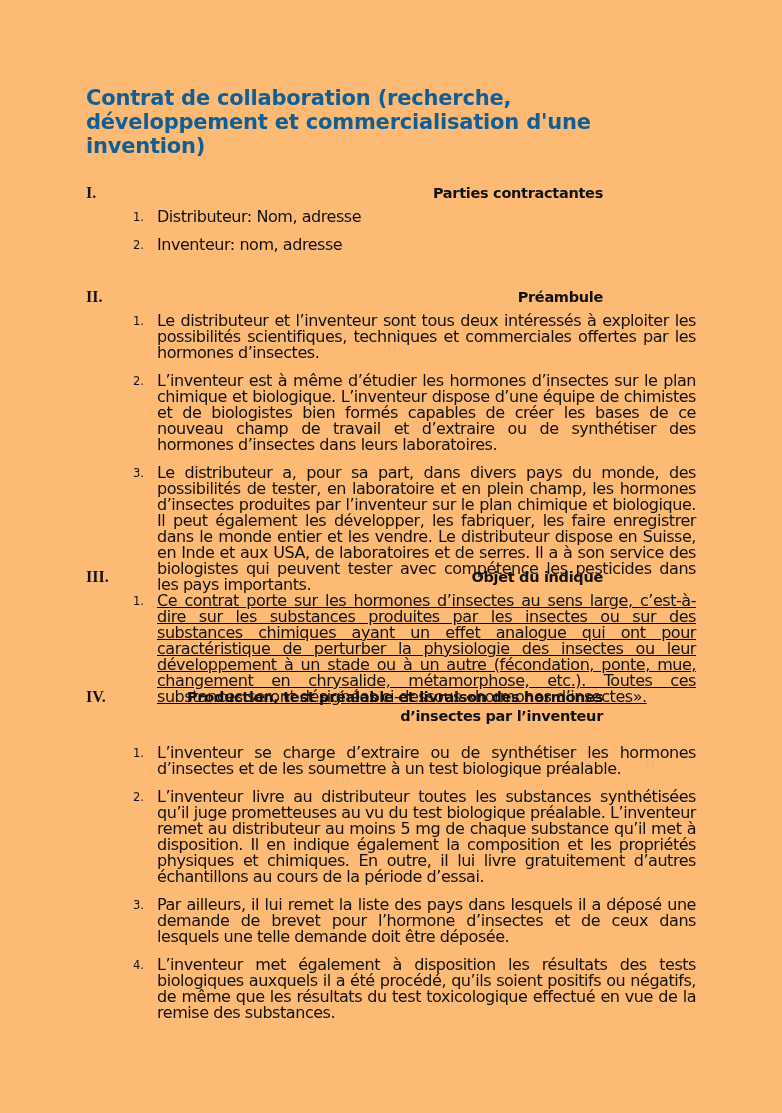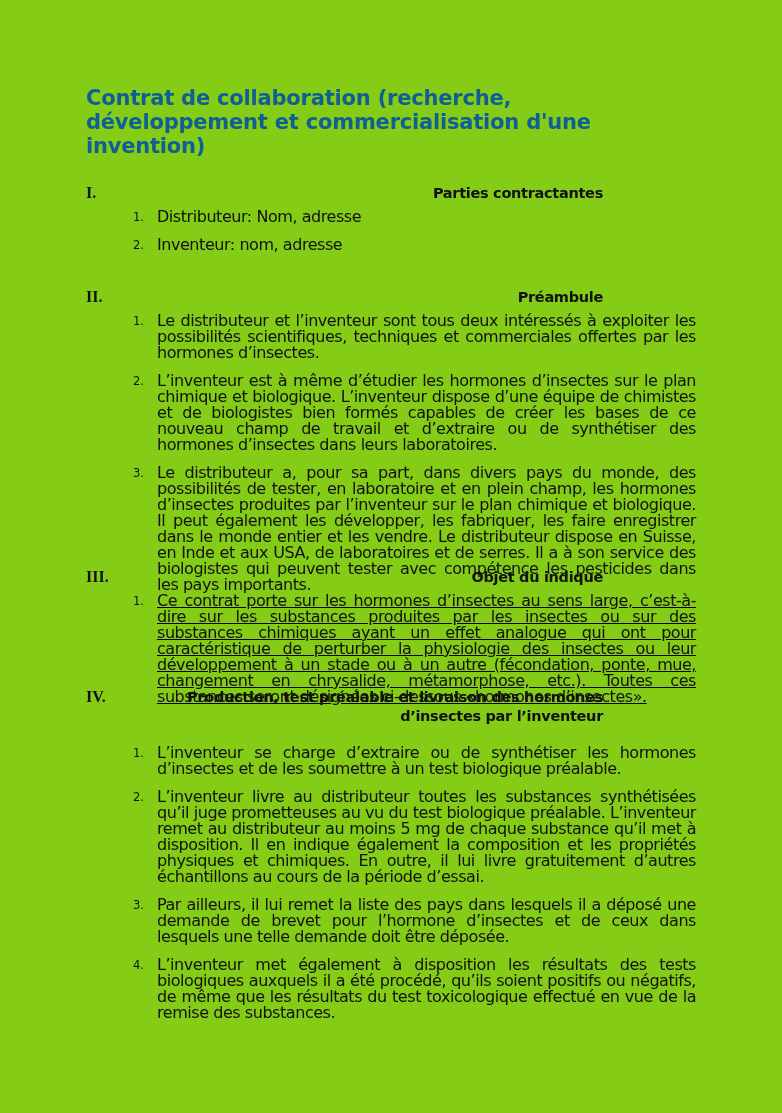--- a/index.html
+++ b/index.html
@@ -1,17 +1,17 @@
 <!DOCTYPE html>
 <html><head>
   <meta charset="utf-8">
   <style>
     html, body { margin: 0; padding: 0; background: #ffffff; }
     body { width: 782px; height: 1113px; position: relative; overflow: hidden; }
-    .page { position: absolute; left: 0; top: 0; width: 782px; height: 1113px; background: #84cc16; }
+    .page { position: absolute; left: 0; top: 0; width: 782px; height: 1113px; background: #fdba74; }
     .title {
       position: absolute; left: 86px; top: 86px; width: 560px;
       font-family: "DejaVu Sans", sans-serif; font-weight: bold;
       font-size: 21px; line-height: 24px; color: #0f5f96; margin: 0;
       letter-spacing: -0.2px;
     }
     .section { position: absolute; left: 86px; width: 610px; }
     .sec-head { position: relative; height: 22px; margin: 0; }
     .sec-num {
       position: absolute; left: 0; top: 0;

